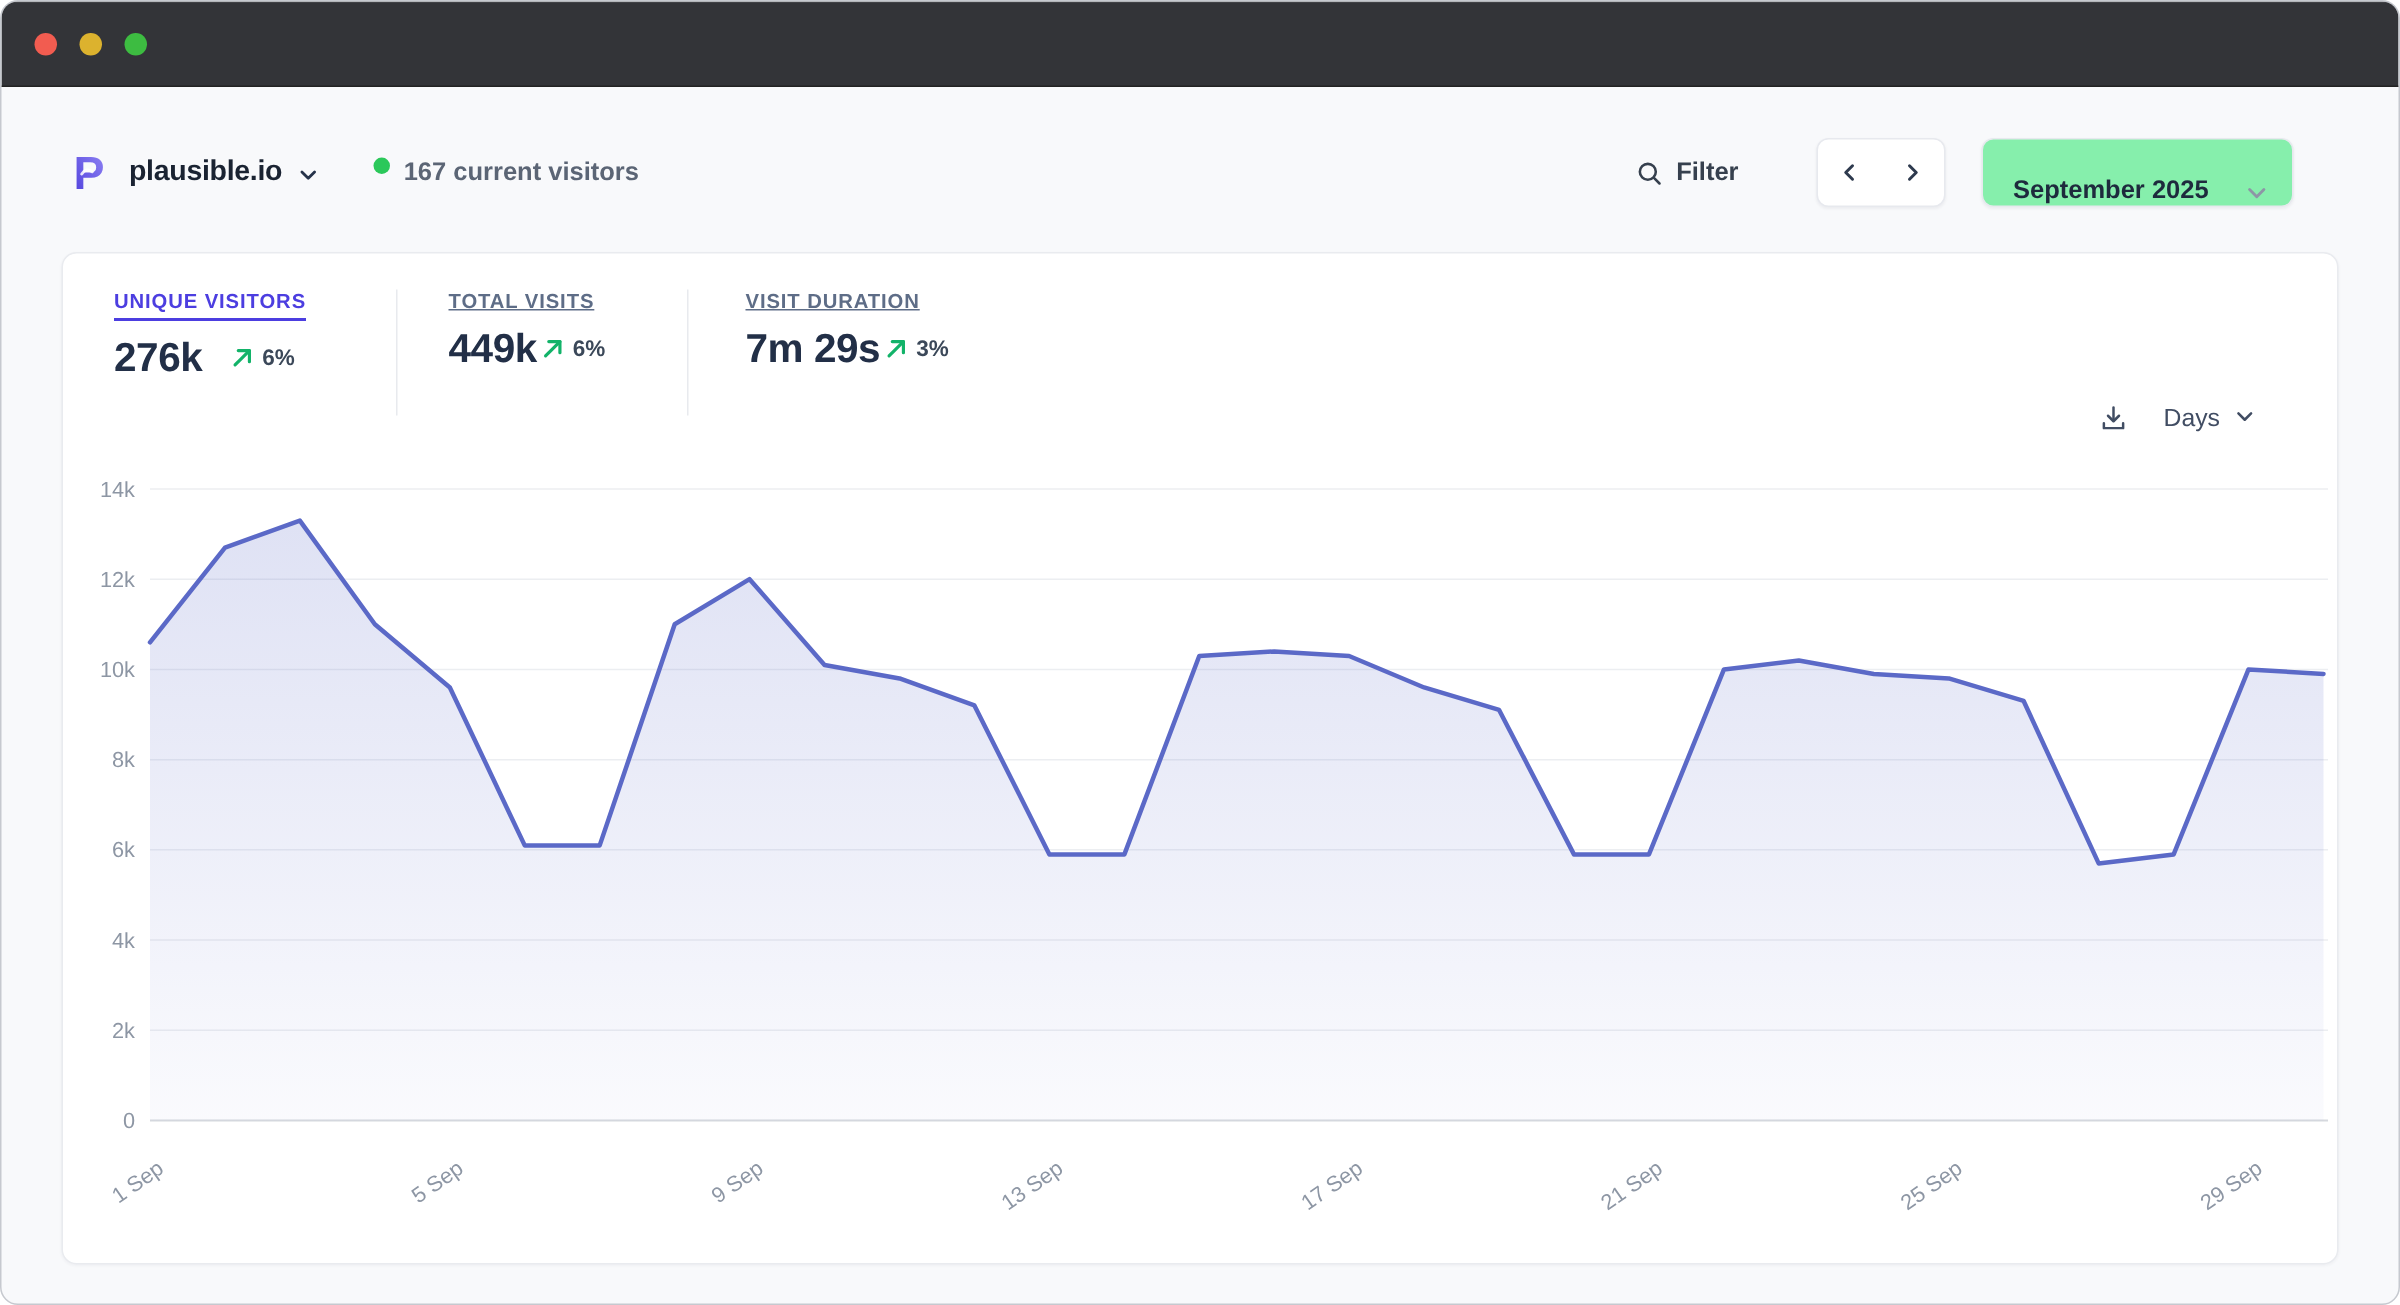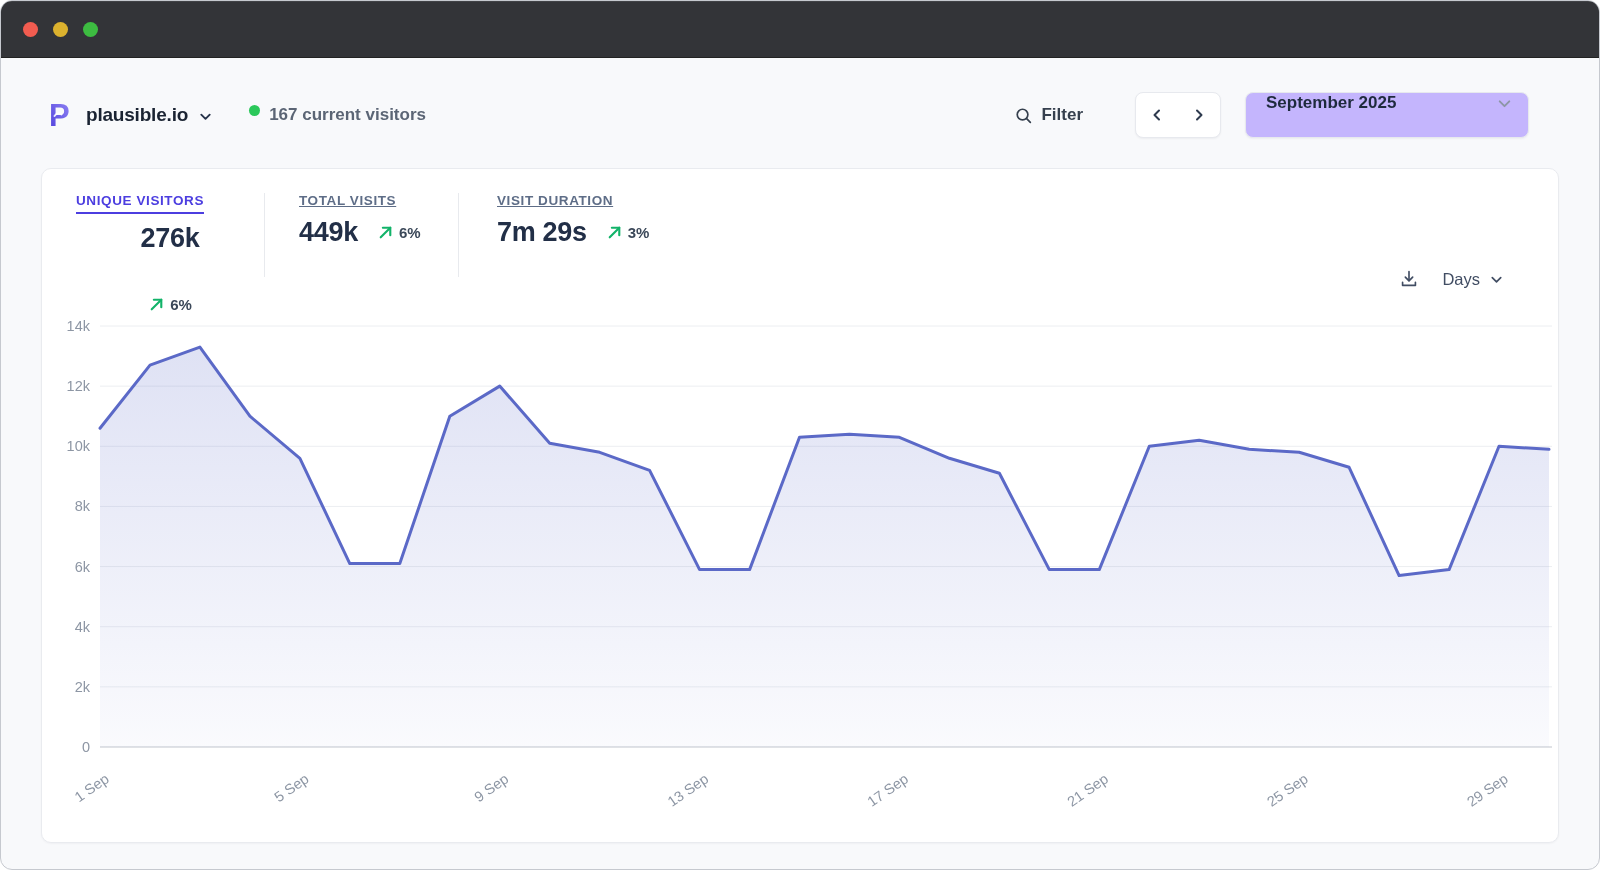--- a/index.html
+++ b/index.html
@@ -21,49 +21,49 @@
   .current-visitors{display:flex;align-items:flex-start;gap:9px;cursor:pointer;}
   .live-dot{width:11px;height:11px;border-radius:50%;background:#2bc85a;}
   .visitors-text{font-size:17px;font-weight:600;color:#5b6575;}
   .header-right{display:flex;align-items:center;}
   .filter-btn{display:flex;align-items:center;gap:8px;color:#36404e;font-size:17px;font-weight:700;
     cursor:pointer;margin-right:52px;background:none;border:none;padding:0;font-family:inherit;}
   .nav-card{display:flex;height:46px;width:86px;background:#fff;border:1px solid #e7e9ee;border-radius:8px;
     box-shadow:0 1px 2px rgba(16,24,40,.05);box-sizing:border-box;overflow:hidden;margin-right:24px;}
   .nav-btn{flex:1;display:flex;align-items:center;justify-content:center;background:none;border:none;
     color:#2e3a4e;cursor:pointer;padding:0;}
-  .date-card{width:284px;height:46px;box-sizing:border-box;display:flex;align-items:flex-start;
-    justify-content:space-between;padding:0 15px 0 20px;background:#c4b5fd;border:1px solid #e7e9ee;
+  .date-card{width:208px;height:46px;box-sizing:border-box;display:flex;align-items:flex-end;
+    justify-content:space-between;padding:0 15px 0 20px;background:#86efac;border:1px solid #e7e9ee;
     border-radius:8px;box-shadow:0 1px 2px rgba(16,24,40,.05);cursor:pointer;font-family:inherit;}
   .date-label{font-size:17px;font-weight:600;color:#1e2a3d;}
   .date-chevron{color:#8d96a6;display:flex;margin-top:2px;}
   
   .main-card{position:relative;margin-top:29px;height:675px;background:#fff;border:1px solid #e9ebef;
     border-radius:10px;box-sizing:border-box;box-shadow:0 1px 2px rgba(16,24,40,.04);}
   .stats-row{display:flex;padding-top:24px;height:84px;}
   .stat{box-sizing:border-box;padding-left:34px;cursor:pointer;}
   .stat+.stat{border-left:1px solid #e8eaee;}
   .stat-w1{width:222px;}.stat-w2{width:194px;}.stat-w3{width:230px;}
   .stat-w4{width:210px;}.stat-w5{width:192px;}.stat-w6{width:310px;padding-left:38px;}
   .stat-label{font-size:13.5px;font-weight:700;letter-spacing:.6px;color:#5e6d87;white-space:nowrap;text-decoration:underline;}
   .stat.active .stat-label span{color:#4c3ee0;border-bottom:2px solid #4c3ee0;padding-bottom:4px;display:inline-block;}
-  .stat-value-row{margin-top:9px;display:flex;align-items:center;gap:19px;}
-  .stat:first-child .stat-value-row{gap:42px;flex-direction:column;}
+  .stat-value-row{margin-top:9px;display:flex;align-items:center;gap:2px;}
+  .stat:first-child .stat-value-row{gap:18px;}
   .stat-value{font-size:27px;font-weight:700;color:#222f47;letter-spacing:-.3px;white-space:nowrap;}
   .stat-change{display:flex;align-items:center;gap:5px;font-size:15px;font-weight:600;color:#3b4859;}
   .ic{display:none;line-height:0;}
   .dir-up .ic-up{display:inline-block;}
   .dir-down .ic-down{display:inline-block;}
   .dir-flat .ic-flat{display:inline-block;}
   .ic-up,.ic-down{color:#12b369;}
   .ic-flat{color:#33415c;}
   
   .chart-controls{position:absolute;top:99px;right:54px;display:flex;align-items:center;gap:22px;color:#414d63;}
   .export-btn{background:none;border:none;padding:0;color:#414d63;cursor:pointer;line-height:0;}
-  .interval-dropdown{display:flex;align-items:center;gap:9px;font-size:16.5px;font-weight:500;
+  .interval-dropdown{display:flex;gap:9px;font-size:16.5px;font-weight:500;
     color:#414d63;background:none;border:none;padding:0;cursor:pointer;font-family:inherit;}
   
   .chart-wrap{position:absolute;left:0;top:140px;width:1520px;height:535px;}
   .gridline{stroke:#eceef1;stroke-width:1;}
   .axisline{stroke:#d6d9de;stroke-width:1.4;}
   .ytick{fill:#8d96a4;font-size:14.5px;font-family:"Liberation Sans",sans-serif;}
   .xtick{fill:#8d96a4;font-size:14.5px;font-family:"Liberation Sans",sans-serif;}
   .series-line{fill:none;stroke-width:3;stroke-linejoin:round;stroke-linecap:round;}
 </style>
 </head>

